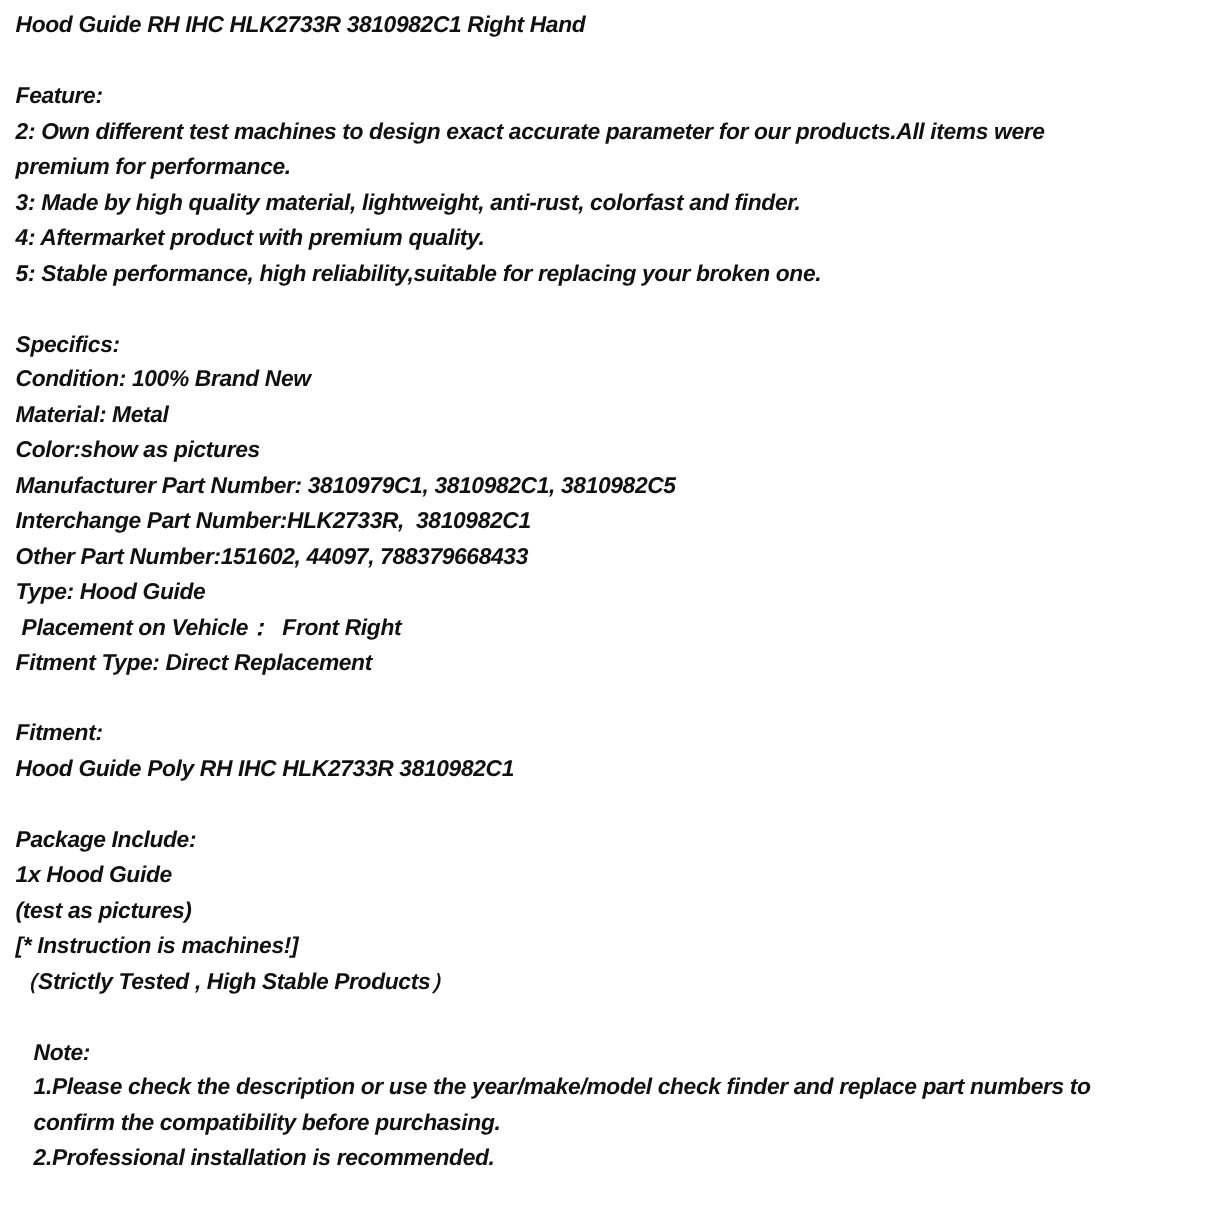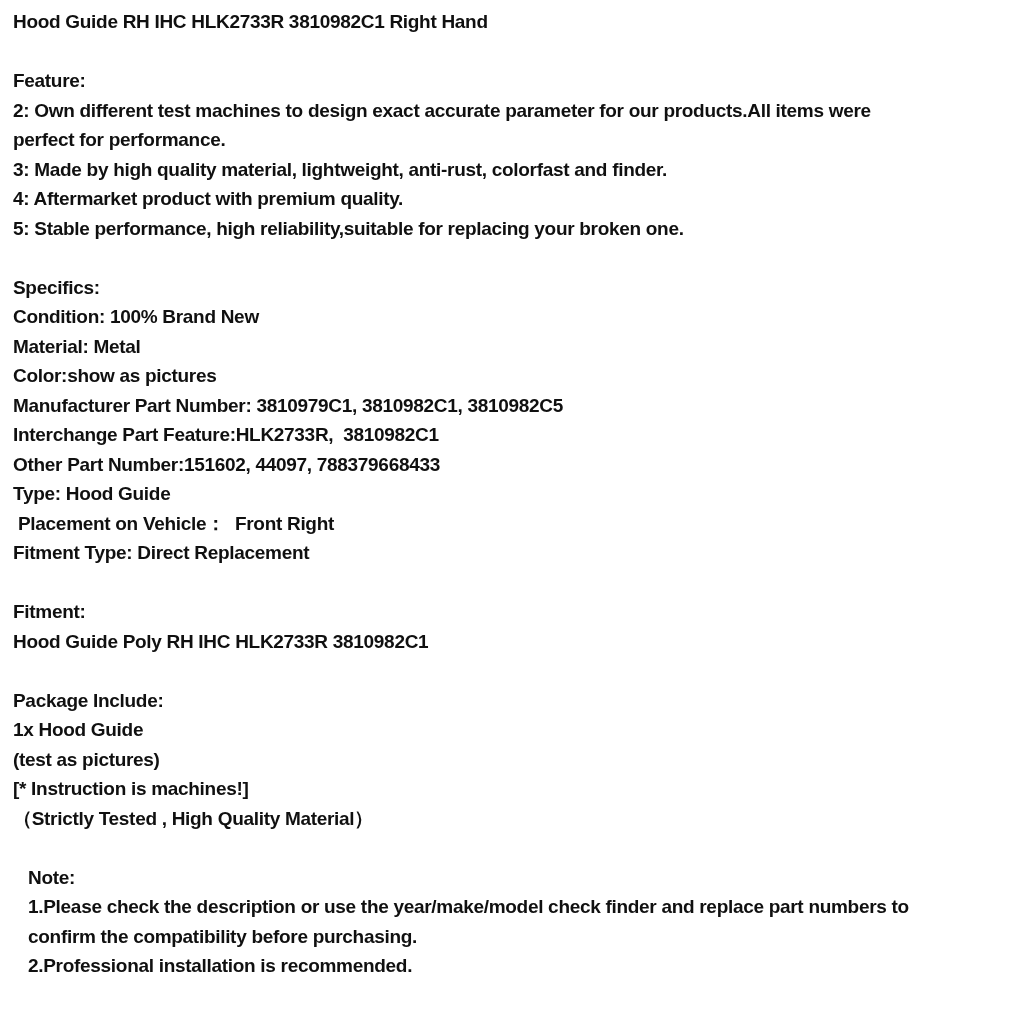--- a/index.html
+++ b/index.html
@@ -16,69 +16,69 @@
     height: 1024px;
     padding: 7px 10px 0 13px;
     font-family: "Liberation Sans", "DejaVu Sans", sans-serif;
     font-weight: 700;
     font-size: 19px;
     line-height: 29.5px;
     letter-spacing: -0.3px;
     color: #101010;
     background: #ffffff;
   }
-  .block { margin: 0 0 29.5px 0; }
+  .block { margin: 0 0 29.5px 0; font-style: italic; }
   .block:last-child { margin-bottom: 0; margin-left: 15px; }
   .line {
     white-space: pre;
     min-height: 29.5px;
   }
 </style>
 </head>
 <body>
 
 <div class="doc">
 
   <div class="block">
     <div class="line">Hood Guide RH IHC HLK2733R 3810982C1 Right Hand</div>
   </div>
 
   <div class="block">
     <div class="line">Feature:</div>
     <div class="line">2: Own different test machines to design exact accurate parameter for our products.All items were</div>
-    <div class="line">perfect for performance.</div>
+    <div class="line">premium for performance.</div>
     <div class="line">3: Made by high quality material, lightweight, anti-rust, colorfast and finder.</div>
     <div class="line">4: Aftermarket product with premium quality.</div>
     <div class="line">5: Stable performance, high reliability,suitable for replacing your broken one.</div>
   </div>
 
   <div class="block">
     <div class="line">Specifics:</div>
     <div class="line">Condition: 100% Brand New</div>
     <div class="line">Material: Metal</div>
     <div class="line">Color:show as pictures</div>
     <div class="line">Manufacturer Part Number: 3810979C1, 3810982C1, 3810982C5</div>
-    <div class="line">Interchange Part Feature:HLK2733R,  3810982C1</div>
+    <div class="line">Interchange Part Number:HLK2733R,  3810982C1</div>
     <div class="line">Other Part Number:151602, 44097, 788379668433</div>
     <div class="line">Type: Hood Guide</div>
     <div class="line"> Placement on Vehicle：  Front Right</div>
     <div class="line">Fitment Type: Direct Replacement</div>
   </div>
 
   <div class="block">
     <div class="line">Fitment:</div>
     <div class="line">Hood Guide Poly RH IHC HLK2733R 3810982C1</div>
   </div>
 
   <div class="block">
     <div class="line">Package Include:</div>
     <div class="line">1x Hood Guide</div>
     <div class="line">(test as pictures)</div>
     <div class="line">[* Instruction is machines!]</div>
-    <div class="line">（Strictly Tested , High Quality Material）</div>
+    <div class="line">（Strictly Tested , High Stable Products）</div>
   </div>
 
   <div class="block">
     <div class="line">Note:</div>
     <div class="line">1.Please check the description or use the year/make/model check finder and replace part numbers to</div>
     <div class="line">confirm the compatibility before purchasing.</div>
     <div class="line">2.Professional installation is recommended.</div>
   </div>
 
 </div>

